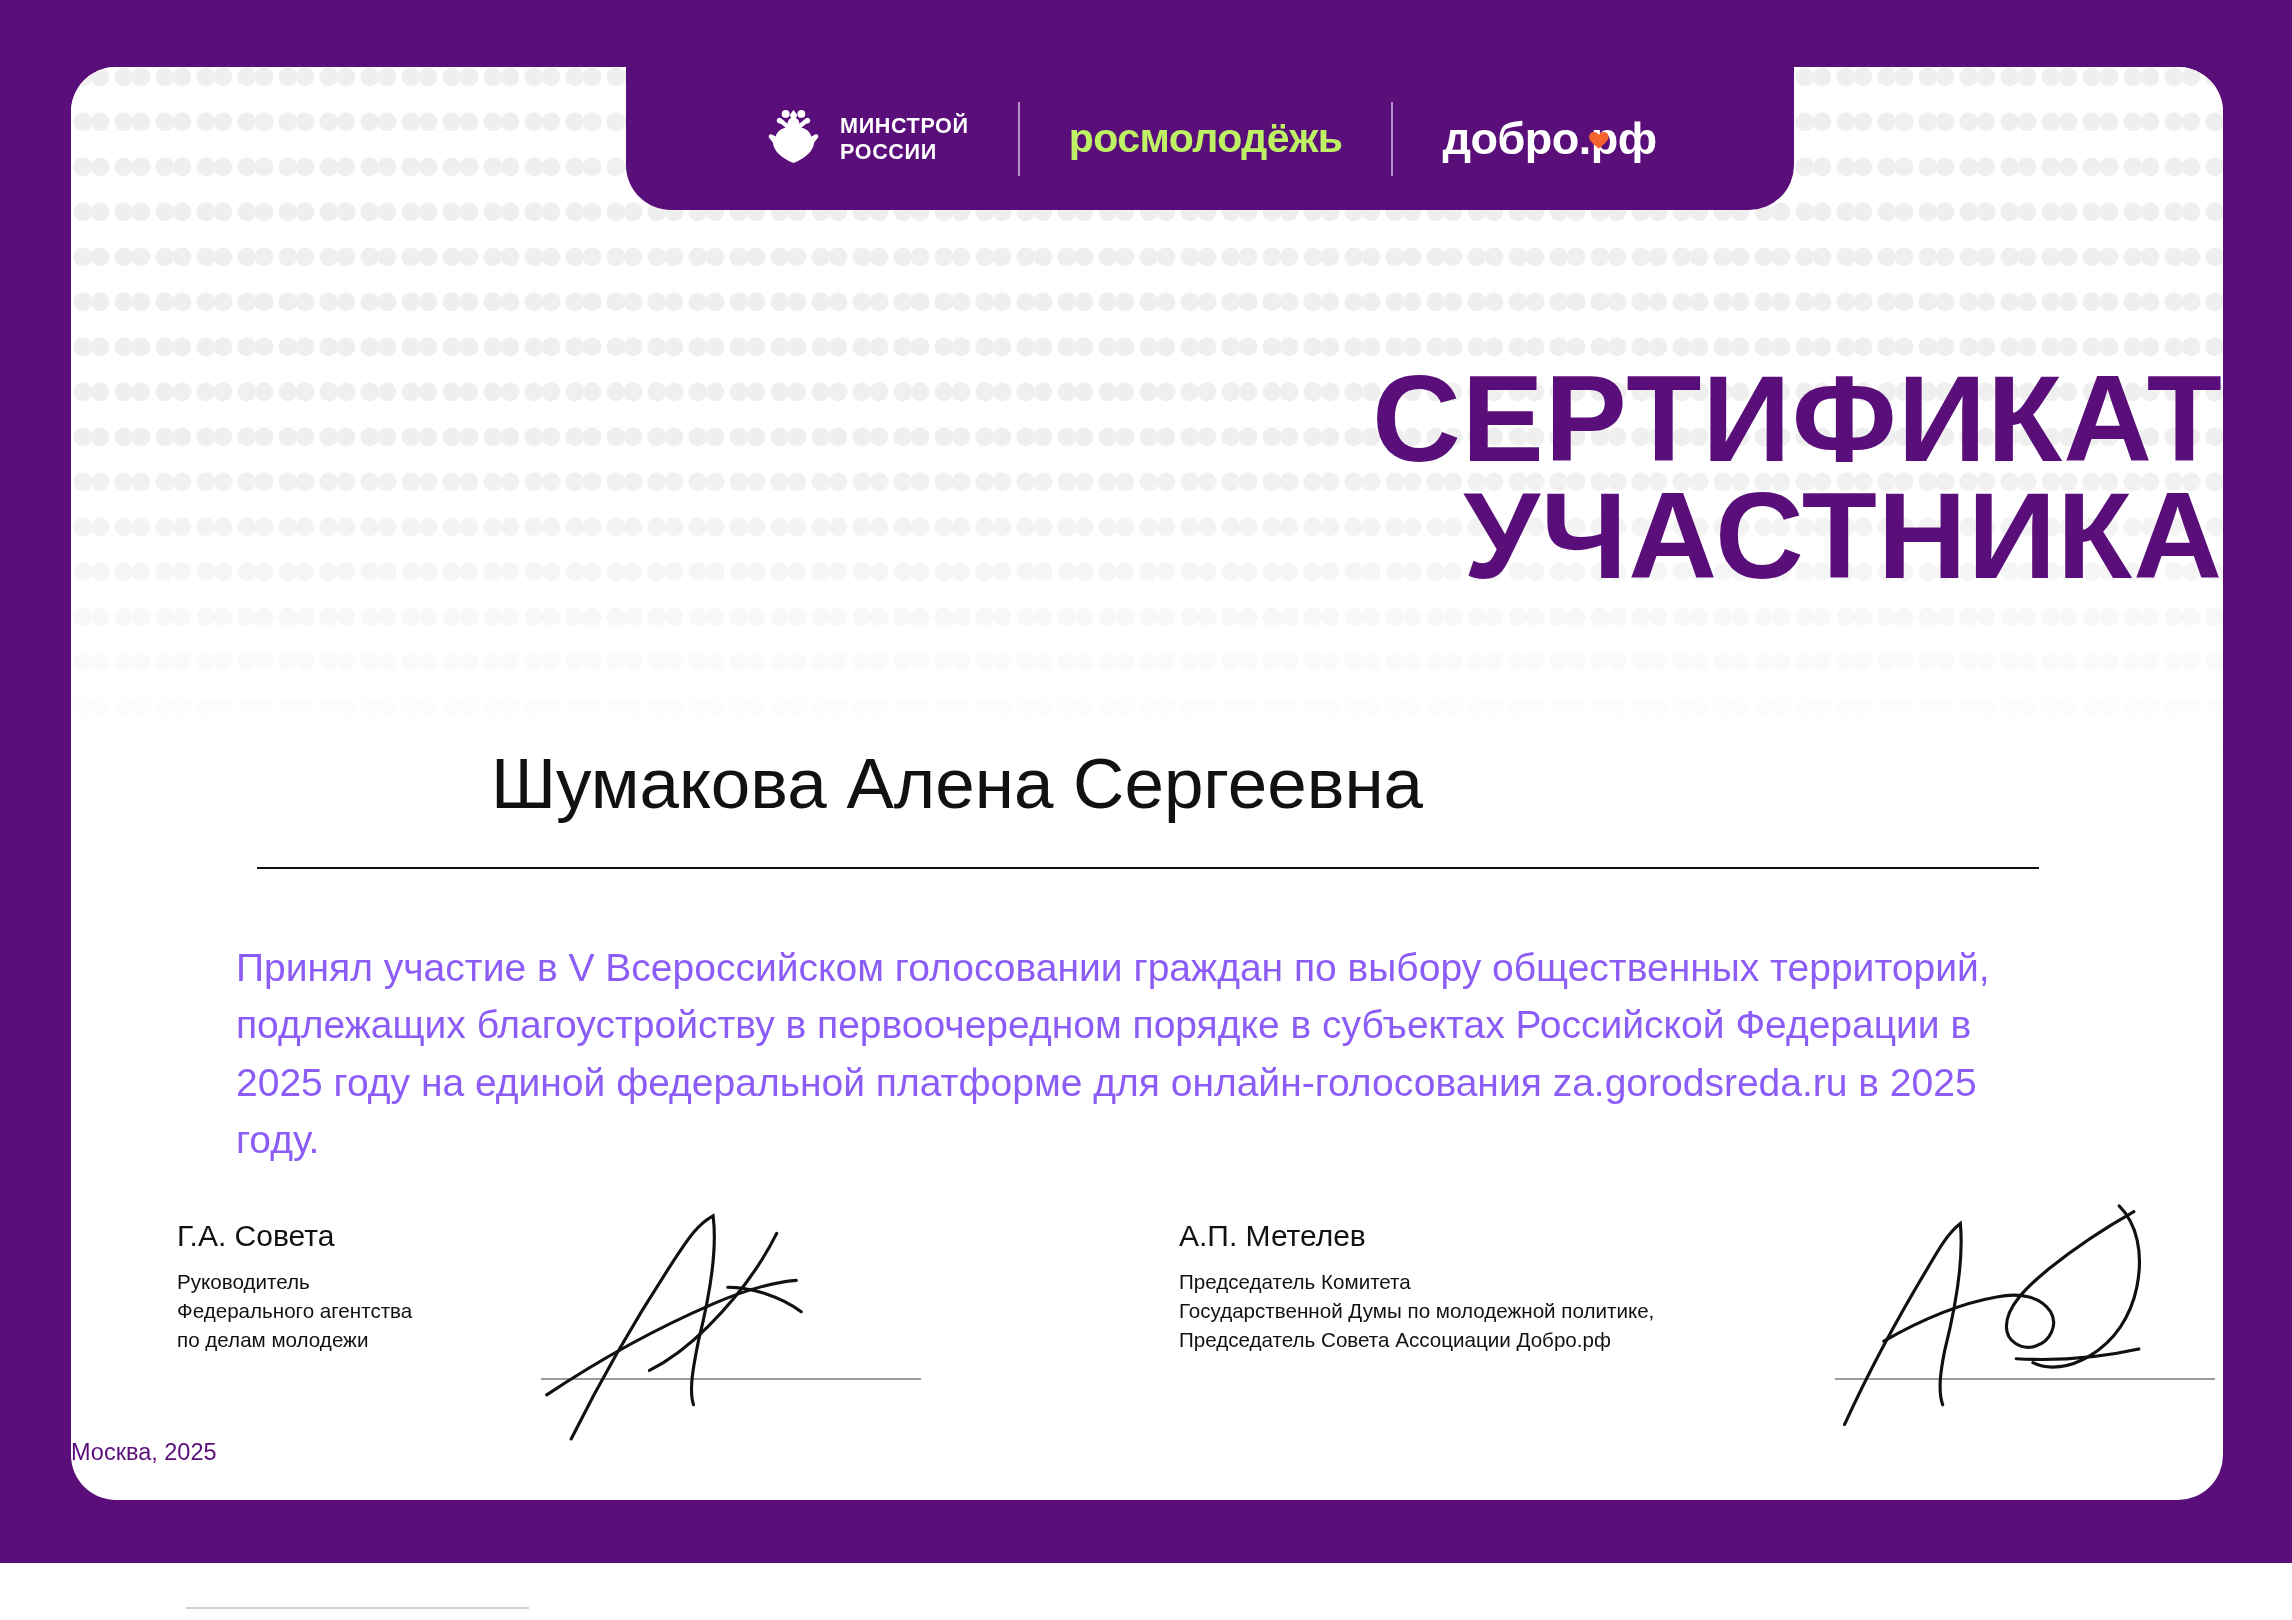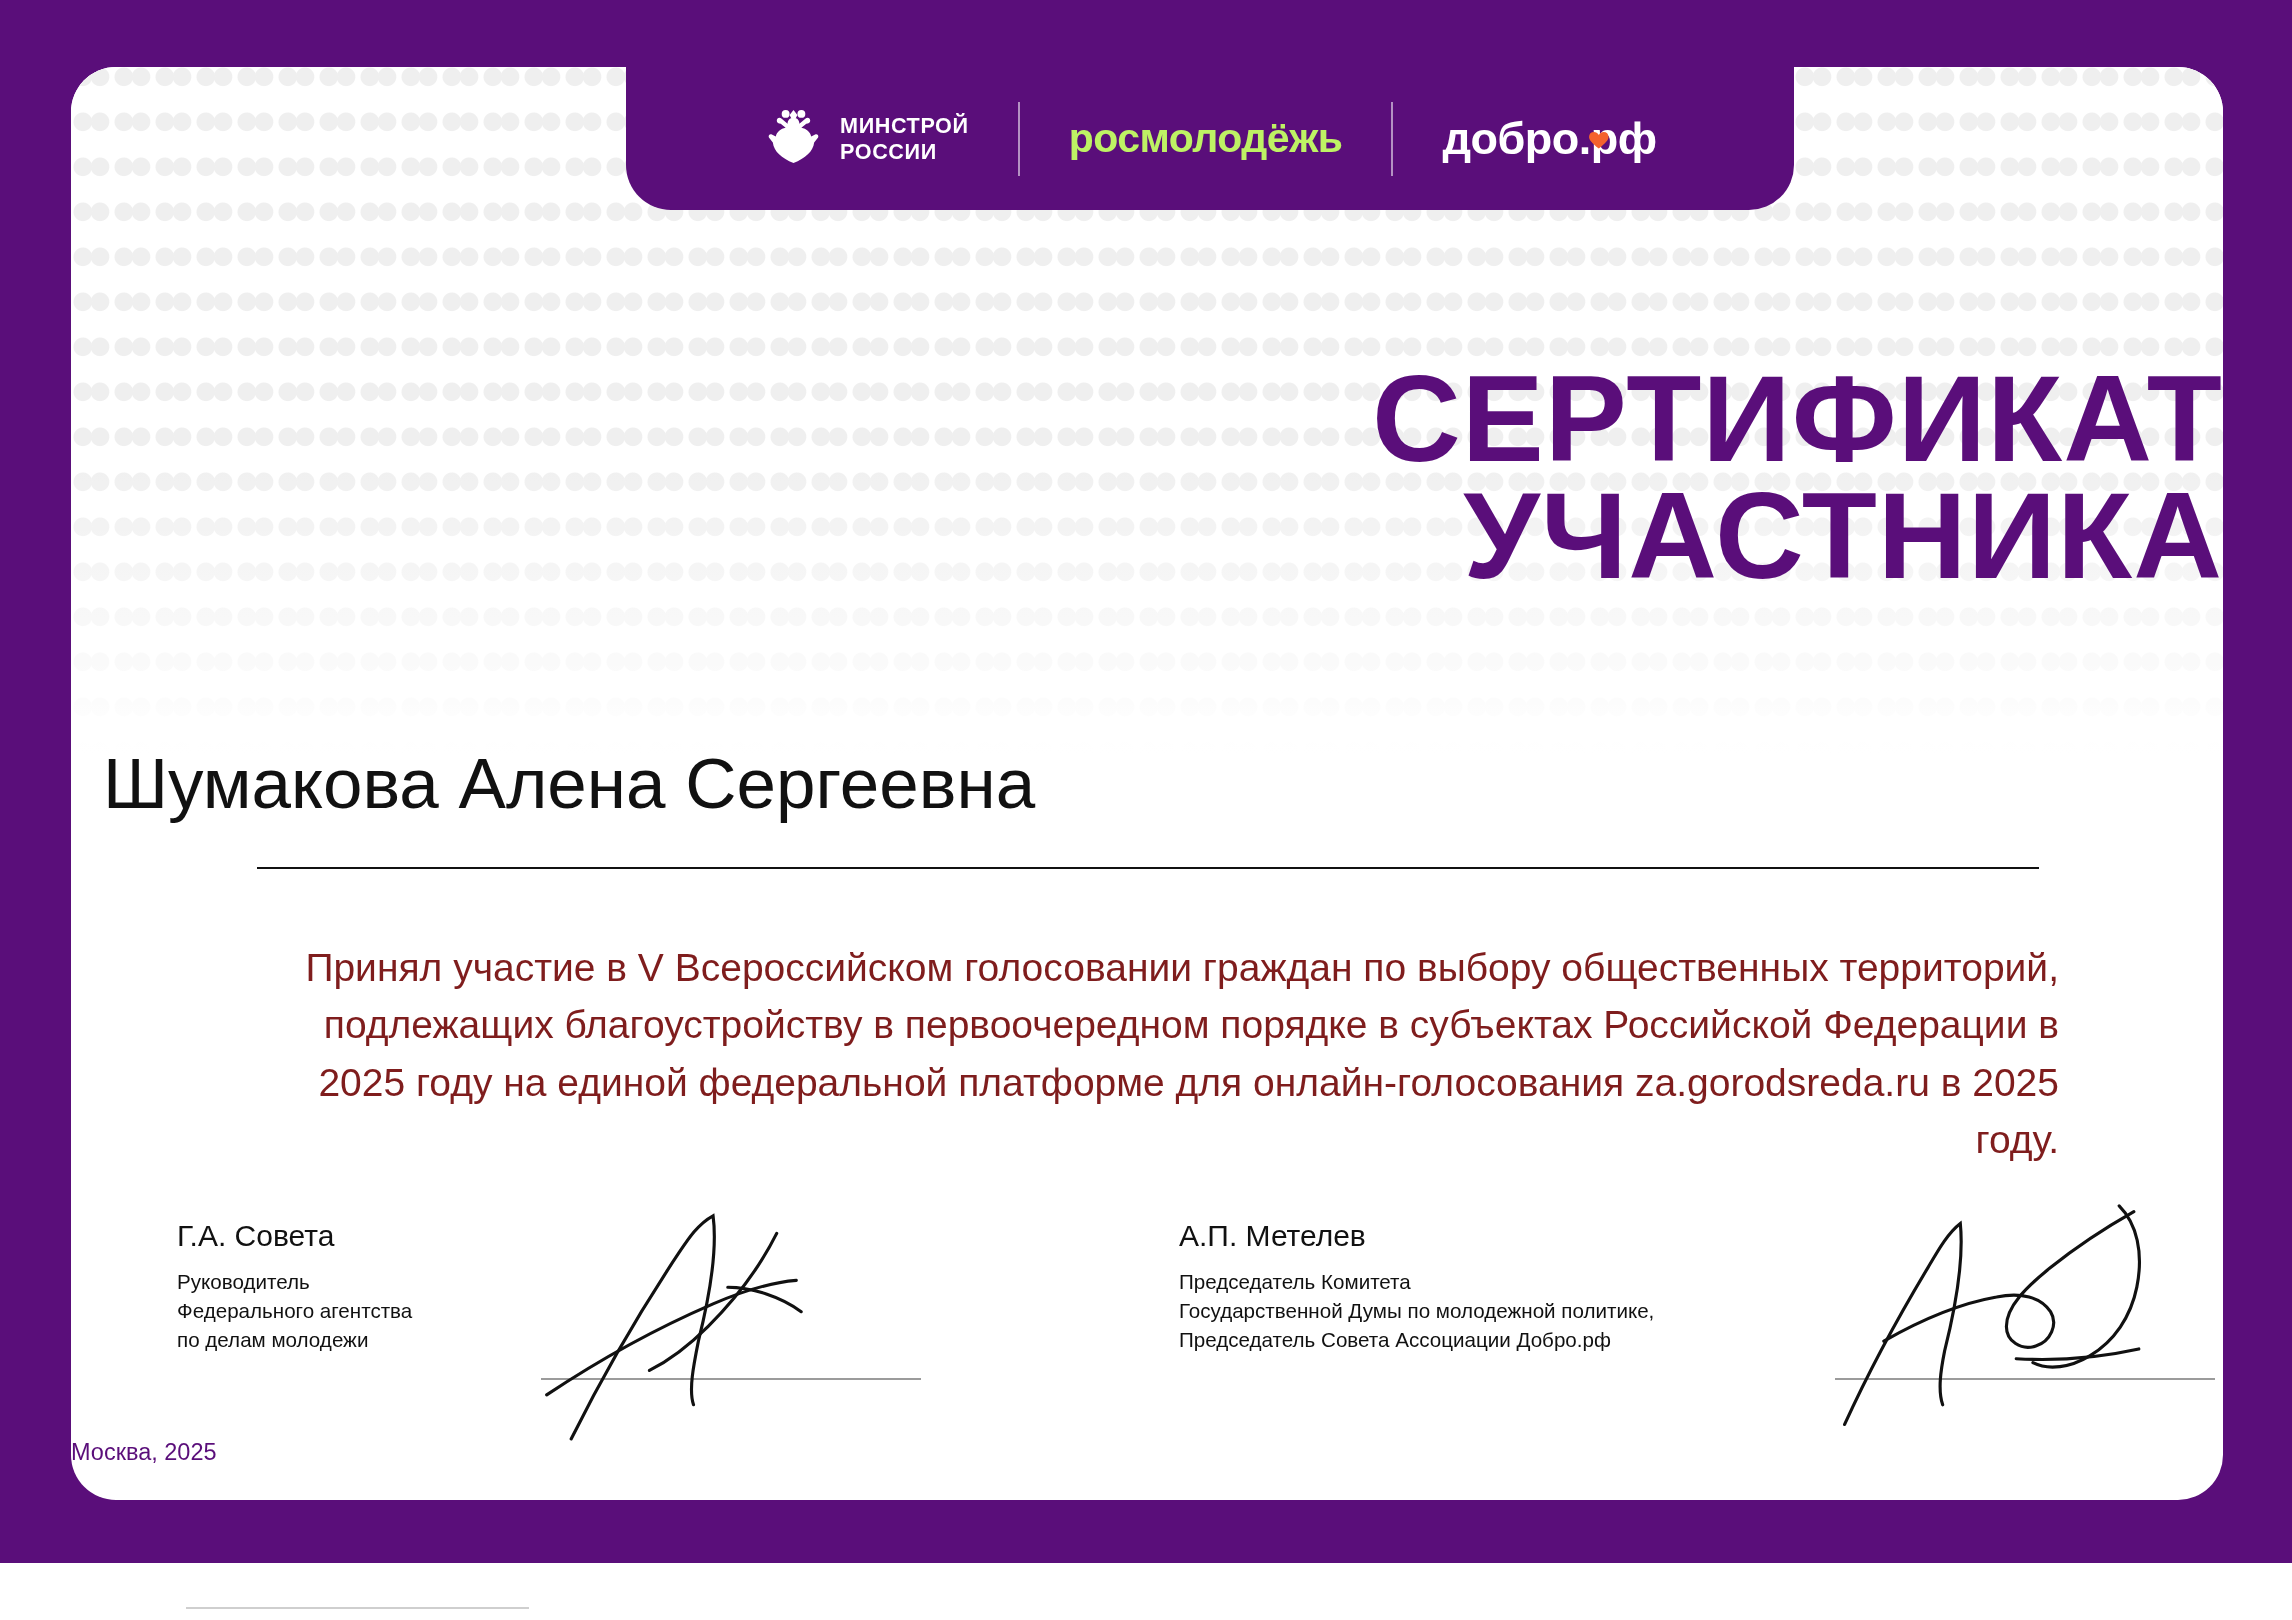--- a/index.html
+++ b/index.html
@@ -143,46 +143,46 @@
     z-index: 6;
   }
   .title .line2 { display: block; }
 
   
   .name {
     position: absolute;
     left: 0;
     top: 676px;
     width: 1772px;
+    text-align: center;
     font-size: 71px;
     color: #111111;
     font-weight: normal;
     z-index: 6;
-    margin-left: 32px;
   }
   .name-rule {
     position: absolute;
     left: 186px;
     top: 800px;
     width: 1782px;
     height: 2px;
     background: #111111;
     z-index: 6;
   }
 
   
   .body-text {
     position: absolute;
     left: 165px;
     top: 872px;
     width: 1823px;
-    text-align: right;
+    text-align: left;
     font-size: 39px;
     line-height: 1.47;
-    color: #7f1d1d;
+    color: #8b5cf6;
     z-index: 6;
   }
 
   
   .sign-block {
     position: absolute;
     top: 1152px;
     z-index: 6;
   }
   .sign-left  { left: 106px;  width: 745px; }

